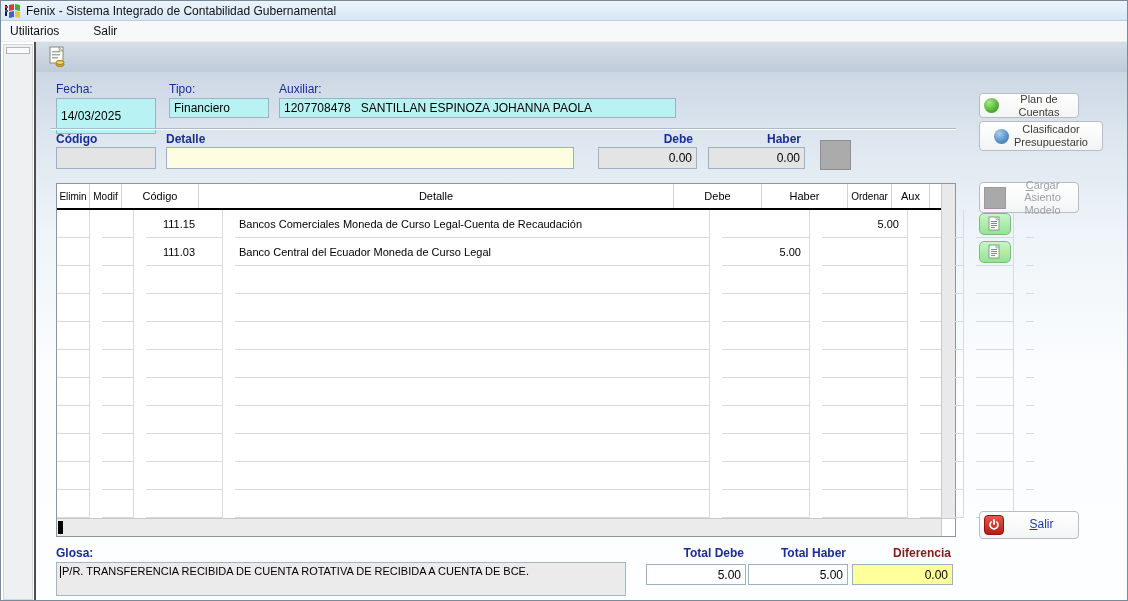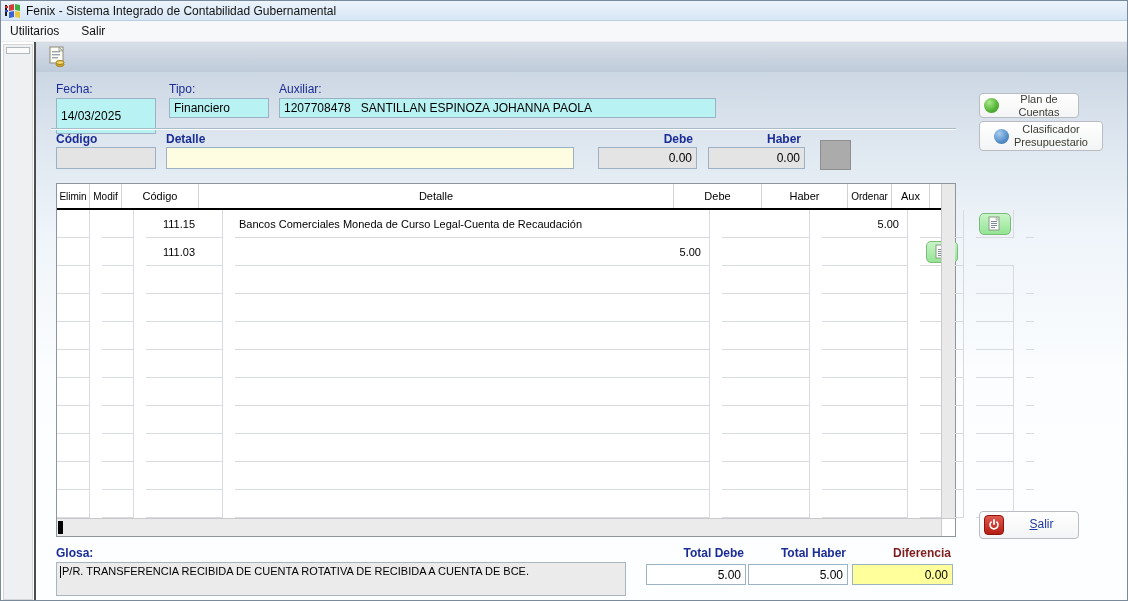--- a/index.html
+++ b/index.html
@@ -7,21 +7,21 @@
   body { font-family:"Liberation Sans", sans-serif; }
   #app { position:relative; width:1128px; height:601px; background:#fff; overflow:hidden;
          border:1px solid #7a8a9a; }
 
   
   .titlebar { position:absolute; left:0; top:0; width:1128px; height:20px;
     background:linear-gradient(#ecf4fc,#d7e7f6); border-bottom:1px solid #bdd0e2;
     display:flex; align-items:center; gap:5px; padding-left:4px; }
   .titlebar .title { font-size:12px; color:#111; }
   .menubar { position:absolute; left:0; top:20px; width:1128px; height:21px;
-    background:#f7f8fa; display:flex; align-items:center; gap:22px; padding-left:9px;
+    background:#f7f8fa; display:flex; align-items:center; gap:34px; padding-left:9px;
     border-bottom:1px solid #eceef0; }
   .menu-item { font-size:12px; color:#111; cursor:default; }
 
   
   .left-strip { position:absolute; left:2px; top:43px; width:30px; height:556px;
     background:#eef0f2; border:1px solid #d4d6d8; }
   .left-strip .handle { position:absolute; left:2px; top:2px; width:24px; height:7px;
     background:#fbfbfb; border:1px solid #b3b8bd; }
   .main-panel { position:absolute; left:33px; top:41px; width:1095px; height:560px;
     border-left:2px solid #4d4d4d;
@@ -136,21 +136,21 @@
       <ellipse cx="12" cy="18.5" rx="4" ry="2" fill="#e8b93c" stroke="#9a7a14"></ellipse>
       <ellipse cx="12" cy="16.5" rx="4" ry="2" fill="#f4d468" stroke="#9a7a14"></ellipse>
     </svg>
   </div>
 
   <div class="lbl" style="left:55px;top:81px">Fecha:</div>
   <input class="field cyan" style="left: 55px; top: 97px; width: 100px; height: 36px;" value="14/03/2025">
   <div class="lbl" style="left:168px;top:81px">Tipo:</div>
   <input class="field cyan" style="left: 168px; top: 97px; width: 100px; height: 20px;" value="Financiero">
   <div class="lbl" style="left:278px;top:81px">Auxiliar:</div>
-  <input class="field cyan" style="left: 278px; top: 97px; width: 437px; height: 20px;" value="1207708478   SANTILLAN ESPINOZA JOHANNA PAOLA">
+  <input class="field cyan" style="left: 278px; top: 97px; width: 397px; height: 20px;" value="1207708478   SANTILLAN ESPINOZA JOHANNA PAOLA">
 
   <div class="sep"></div>
 
   <div class="lbl b" style="left:55px;top:131px">Código</div>
   <input class="field gray" style="left: 55px; top: 146px; width: 100px; height: 22px;" value="">
   <div class="lbl b" style="left:165px;top:131px">Detalle</div>
   <input class="field cream" style="left: 165px; top: 146px; width: 408px; height: 22px;" value="">
   <div class="lbl b r" style="left:597px;top:131px;width:95px">Debe</div>
   <input class="field gray num" style="left: 597px; top: 146px; width: 99px; height: 22px;" value="0.00">
   <div class="lbl b r" style="left:707px;top:131px;width:93px">Haber</div>
@@ -189,20 +189,21 @@
                 <rect x="3" y="11" width="4" height="1" fill="#7a8a9a"></rect>
               </svg>
             </button>
           </div>
           <div class="tcell c-filler"></div>
         </div>
         <div class="trow">
           <div class="tcell c-elimin"></div>
           <div class="tcell c-modif"></div>
           <div class="tcell c-codigo">111.03</div>
+          <div class="tcell c-detalle">Banco Central del Ecuador Moneda de Curso Legal</div>
           <div class="tcell c-debe">5.00</div>
           <div class="tcell c-haber"></div>
           <div class="tcell c-ordenar"></div>
           <div class="tcell c-aux">
             <button class="aux-btn">
               <svg width="13" height="15" viewBox="0 0 13 15">
                 <rect x="1" y="1" width="10" height="13" fill="#fdfdfd" stroke="#8a9a8a"></rect>
                 <polygon points="8,1 11,4 8,4" fill="#d4e4d4" stroke="#8a9a8a" stroke-width="0.5"></polygon>
                 <rect x="3" y="5" width="6" height="1" fill="#7a8a9a"></rect>
                 <rect x="3" y="7" width="6" height="1" fill="#7a8a9a"></rect>
@@ -331,20 +332,24 @@
   <input class="field ylw num" style="left: 851px; top: 563px; width: 101px; height: 21px;" value="0.00">
 
   <button class="side-btn" style="left:978px;top:92px;width:100px;height:25px">
     <span class="sphere green"></span>
     <span class="txt">Plan de Cuentas</span>
   </button>
   <button class="side-btn" style="left:978px;top:120px;width:124px;height:30px">
     <span class="sphere blue"></span>
     <span class="txt"><span>Clasificador</span><br><span>Presupuestario</span></span>
   </button>
+  <button class="side-btn disabled" style="left:978px;top:181px;width:100px;height:31px">
+    <span class="gray-sq"></span>
+    <span class="txt"><span class="mn">C</span><span>argar Asiento</span><br><span>Modelo</span></span>
+  </button>
   <button class="side-btn" style="left:978px;top:510px;width:100px;height:28px;justify-content:flex-start">
     <span class="pwr">
       <svg width="12" height="12" viewBox="0 0 12 12">
         <path d="M6 1 L6 5" stroke="#fff" stroke-width="1.8" stroke-linecap="round"></path>
         <path d="M3.2 3 A4 4 0 1 0 8.8 3" stroke="#fff" stroke-width="1.6" fill="none" stroke-linecap="round"></path>
       </svg>
     </span>
     <span class="salir-txt" style="flex:1;text-align:center"><span class="mn">S</span><span>alir</span></span>
   </button>
 

